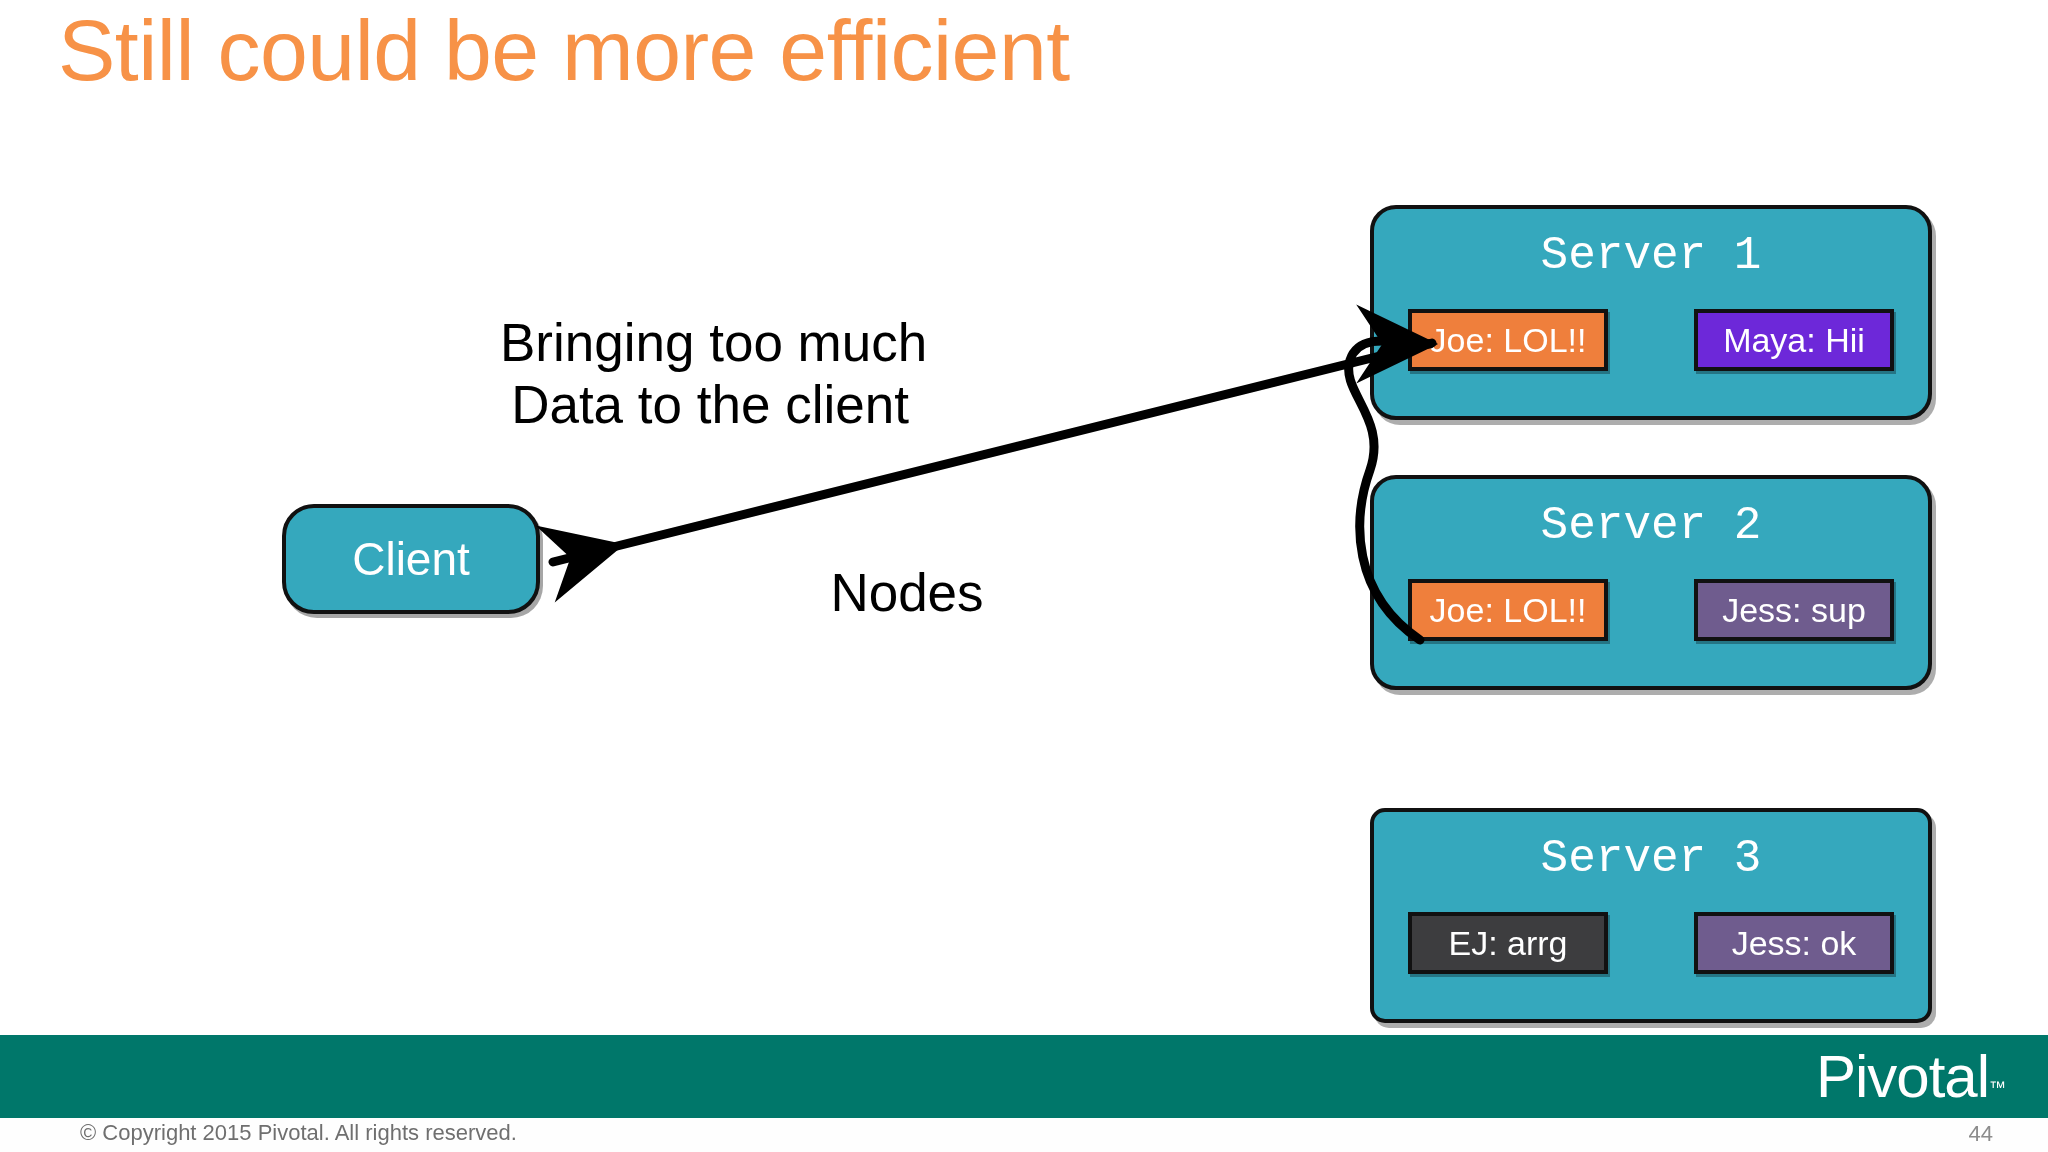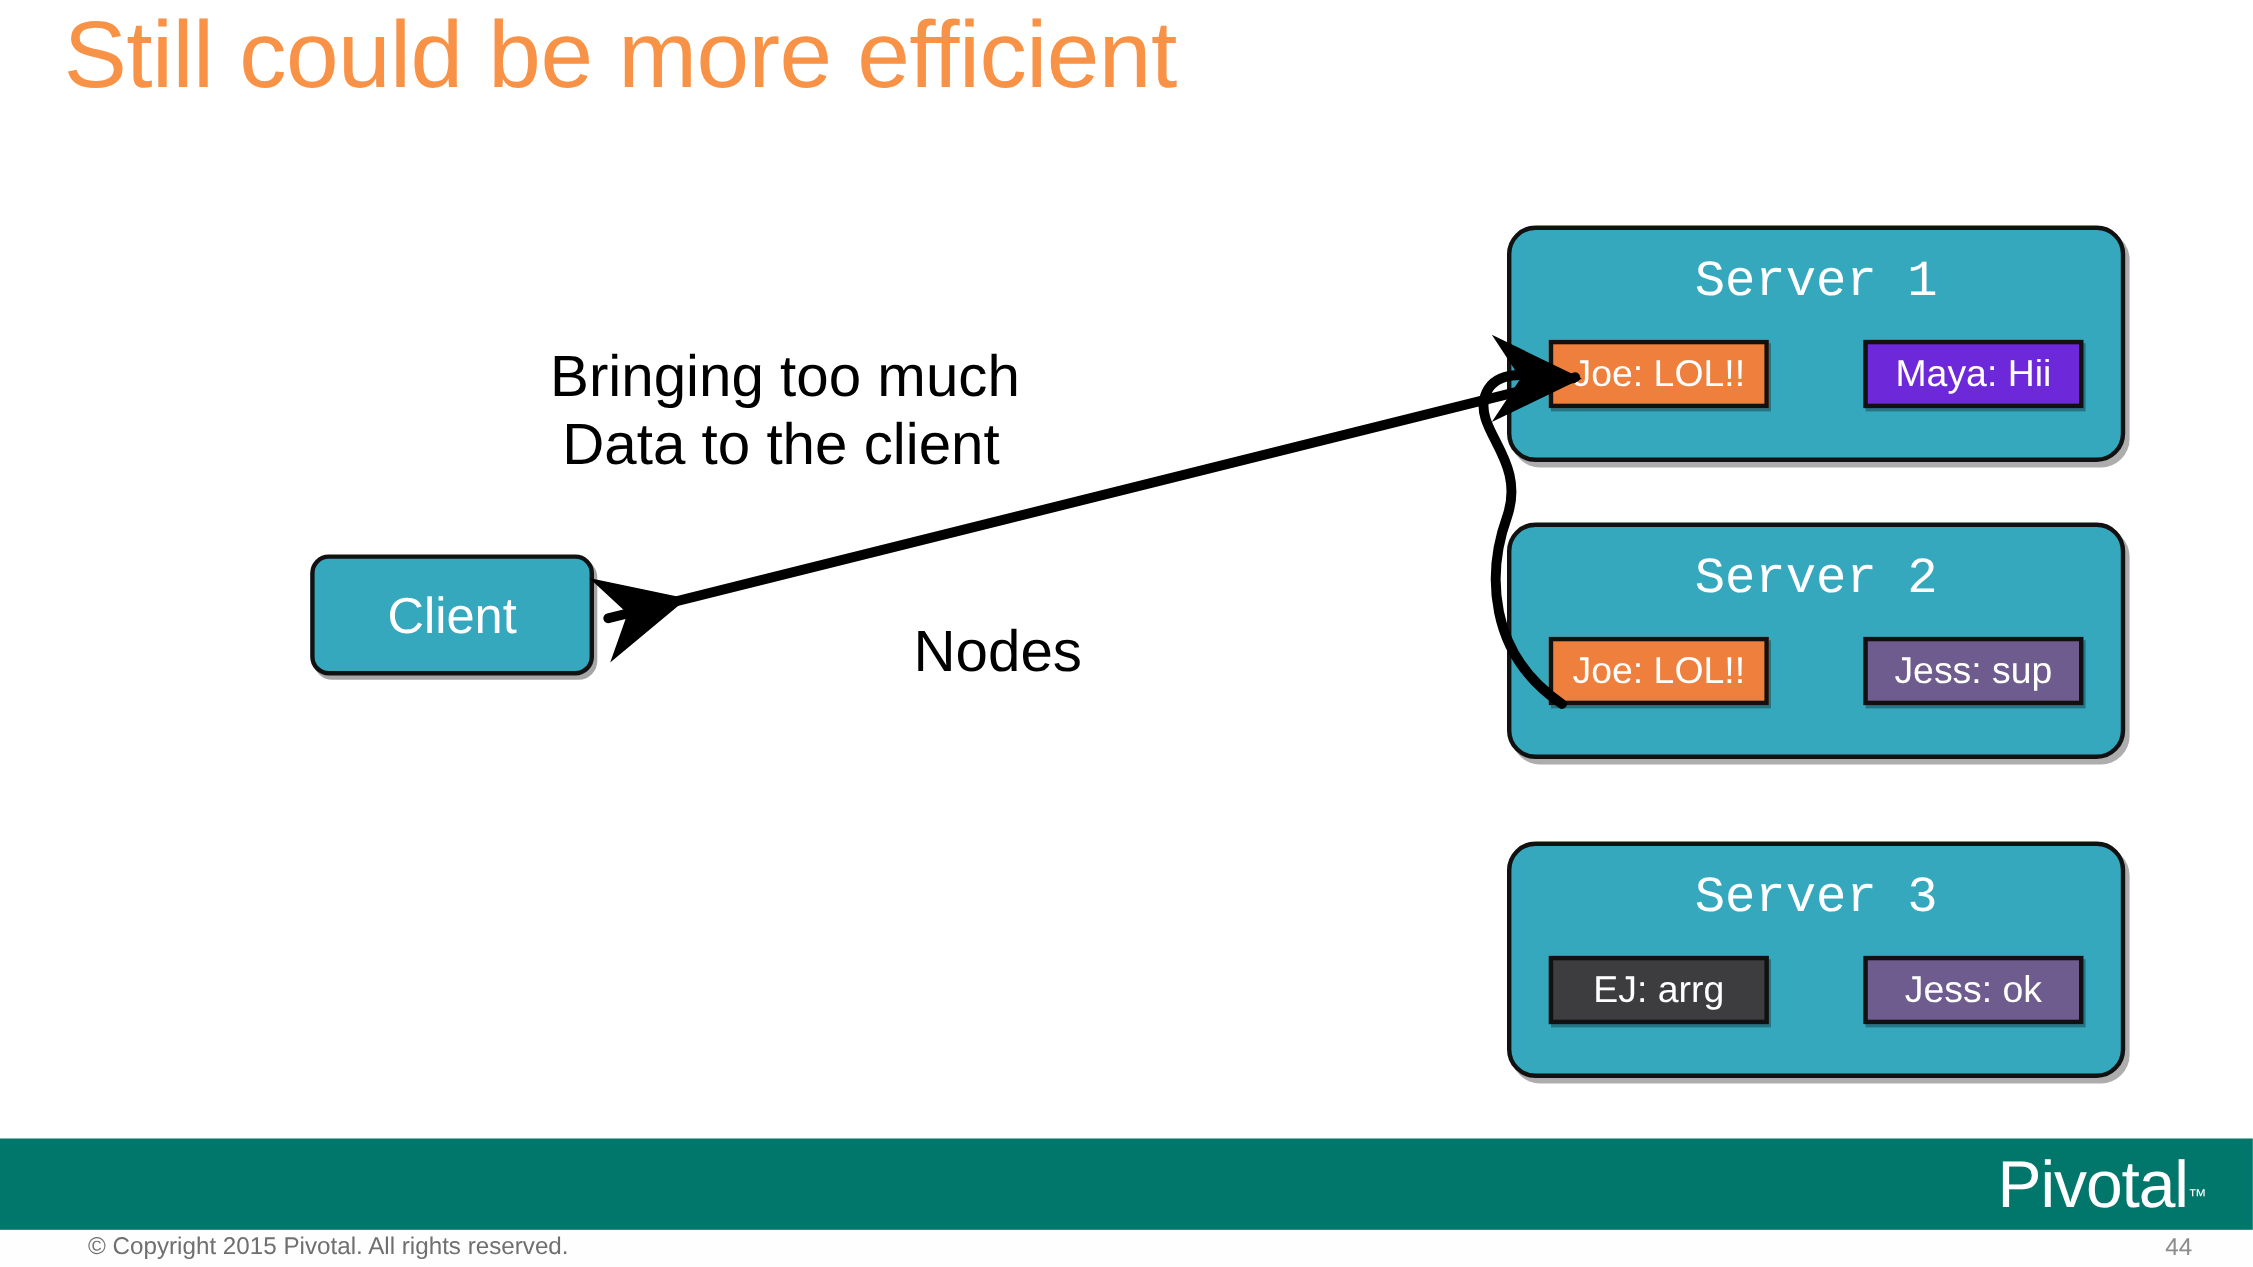--- a/index.html
+++ b/index.html
@@ -51,21 +51,21 @@
 
   
   .client-box {
     position: absolute;
     left: 282px;
     top: 504px;
     width: 258px;
     height: 110px;
     background: #35A8BD;
     border: 4px solid #111111;
-    border-radius: 17px;
+    border-radius: 32px;
     box-sizing: border-box;
     display: flex;
     align-items: center;
     justify-content: center;
     box-shadow: 3px 4px 0 rgba(0,0,0,0.35);
   }
   .client-box .label {
     color: #ffffff;
     font-size: 46px;
     line-height: 46px;
@@ -77,21 +77,21 @@
     left: 1370px;
     width: 562px;
     background: #35A8BD;
     border: 4px solid #111111;
     border-radius: 26px;
     box-sizing: border-box;
     box-shadow: 4px 5px 0 rgba(0,0,0,0.32);
   }
   #server-1 { top: 205px;  height: 215px; }
   #server-2 { top: 475px;  height: 215px; }
-  #server-3 { top: 765px;  height: 215px; }
+  #server-3 { top: 808px;  height: 215px; border-radius: 15px; }
 
   .server-title {
     color: #ffffff;
     font-size: 46px;
     line-height: 50px;
     text-align: center;
     margin-top: 22px;
     font-family: Liberation Mono, monospace;
   }
   .msg-row {

